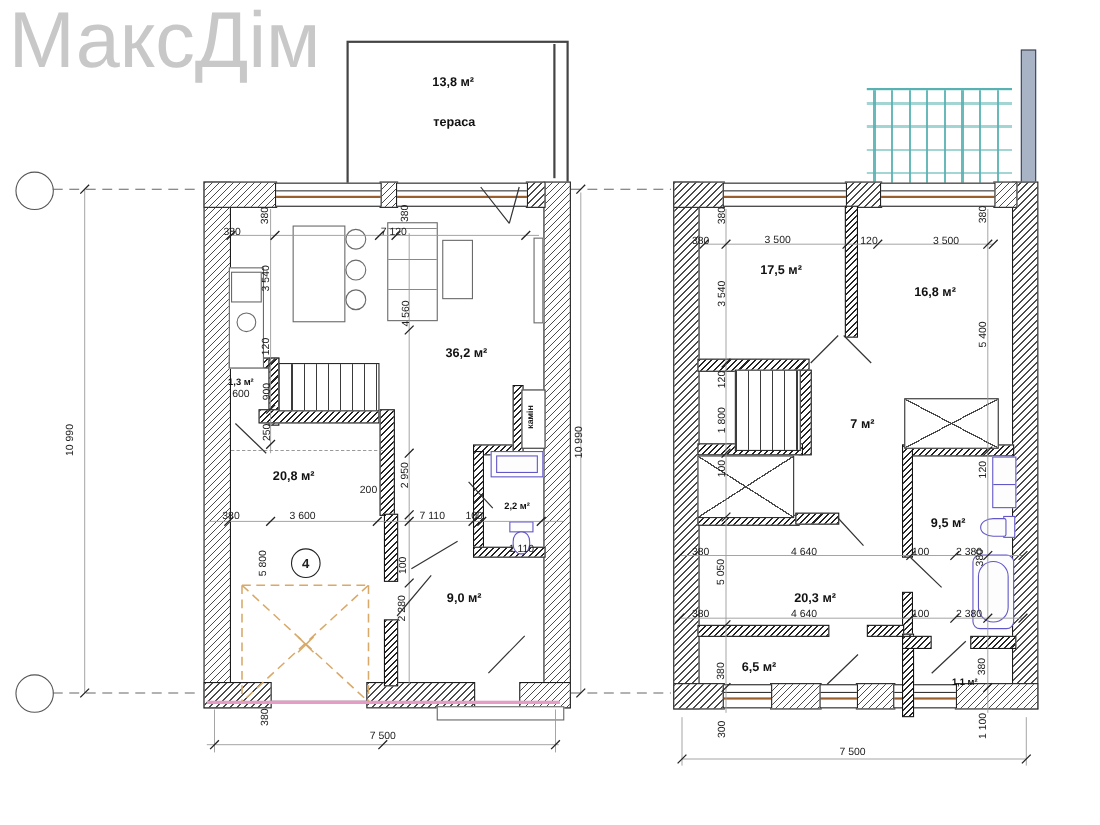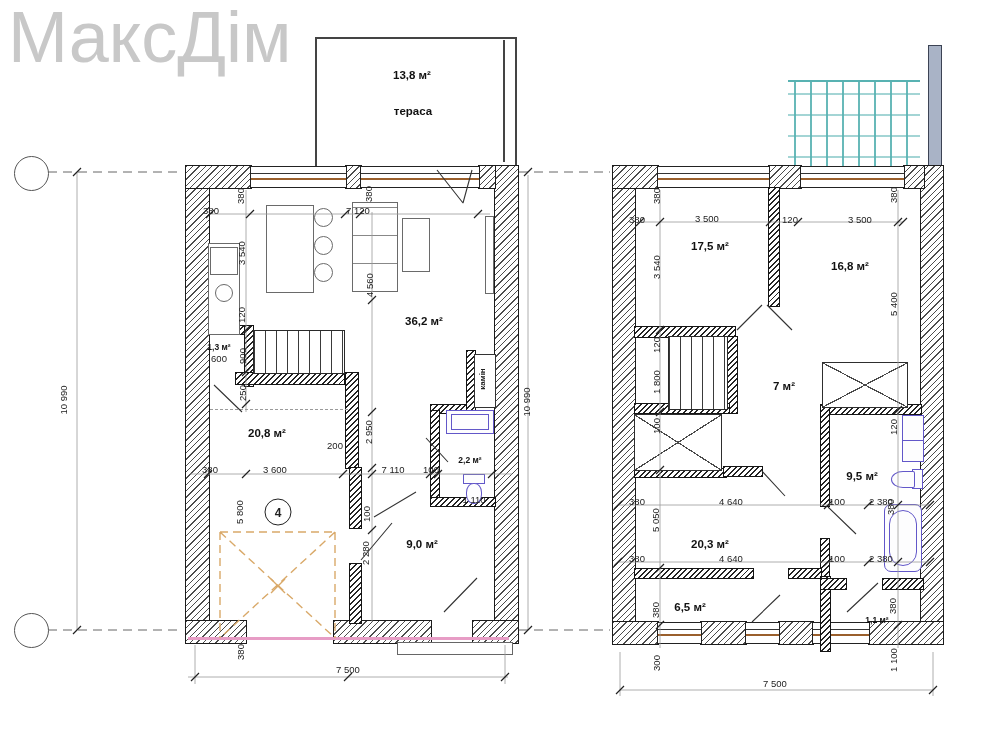--- a/index.html
+++ b/index.html
@@ -221,21 +221,21 @@
       <span class="lbl dim v" style="left: 366px; top: 553px;">2 280</span>
       <span class="lbl dim v" style="left: 240px; top: 512px;">5 800</span>
       <span class="lbl dim v" style="left: 241px; top: 652px;">380</span>
       <span class="lbl dim" style="left: 348px; top: 670px;">7 500</span>
       <span class="lbl dim v" style="left: 64px; top: 400px;">10 990</span>
       <span class="lbl dim v" style="left: 527px; top: 402px;">10 990</span>
       <span class="lbl room" style="left: 710px; top: 247px;">17,5 м²</span>
       <span class="lbl room" style="left: 850px; top: 267px;">16,8 м²</span>
       <span class="lbl room" style="left: 784px; top: 387px;">7 м²</span>
       <span class="lbl room" style="left: 862px; top: 477px;">9,5 м²</span>
-      <span class="lbl room" style="left: 710px; top: 545px; text-align: right;">20,3 м²</span>
+      <span class="lbl room" style="left: 741px; top: 545px; text-align: right;">20,3 м²</span>
       <span class="lbl room" style="left: 690px; top: 608px;">6,5 м²</span>
       <span class="lbl room sm" style="left: 877px; top: 620px;">1,1 м²</span>
       <span class="lbl dim" style="left: 637px; top: 220px;">380</span>
       <span class="lbl dim" style="left: 707px; top: 219px;">3 500</span>
       <span class="lbl dim" style="left: 790px; top: 220px;">120</span>
       <span class="lbl dim" style="left: 860px; top: 220px;">3 500</span>
       <span class="lbl dim v" style="left: 657px; top: 196px;">380</span>
       <span class="lbl dim v" style="left: 894px; top: 195px;">380</span>
       <span class="lbl dim v" style="left: 657px; top: 267px;">3 540</span>
       <span class="lbl dim v" style="left: 894px; top: 304px;">5 400</span>

